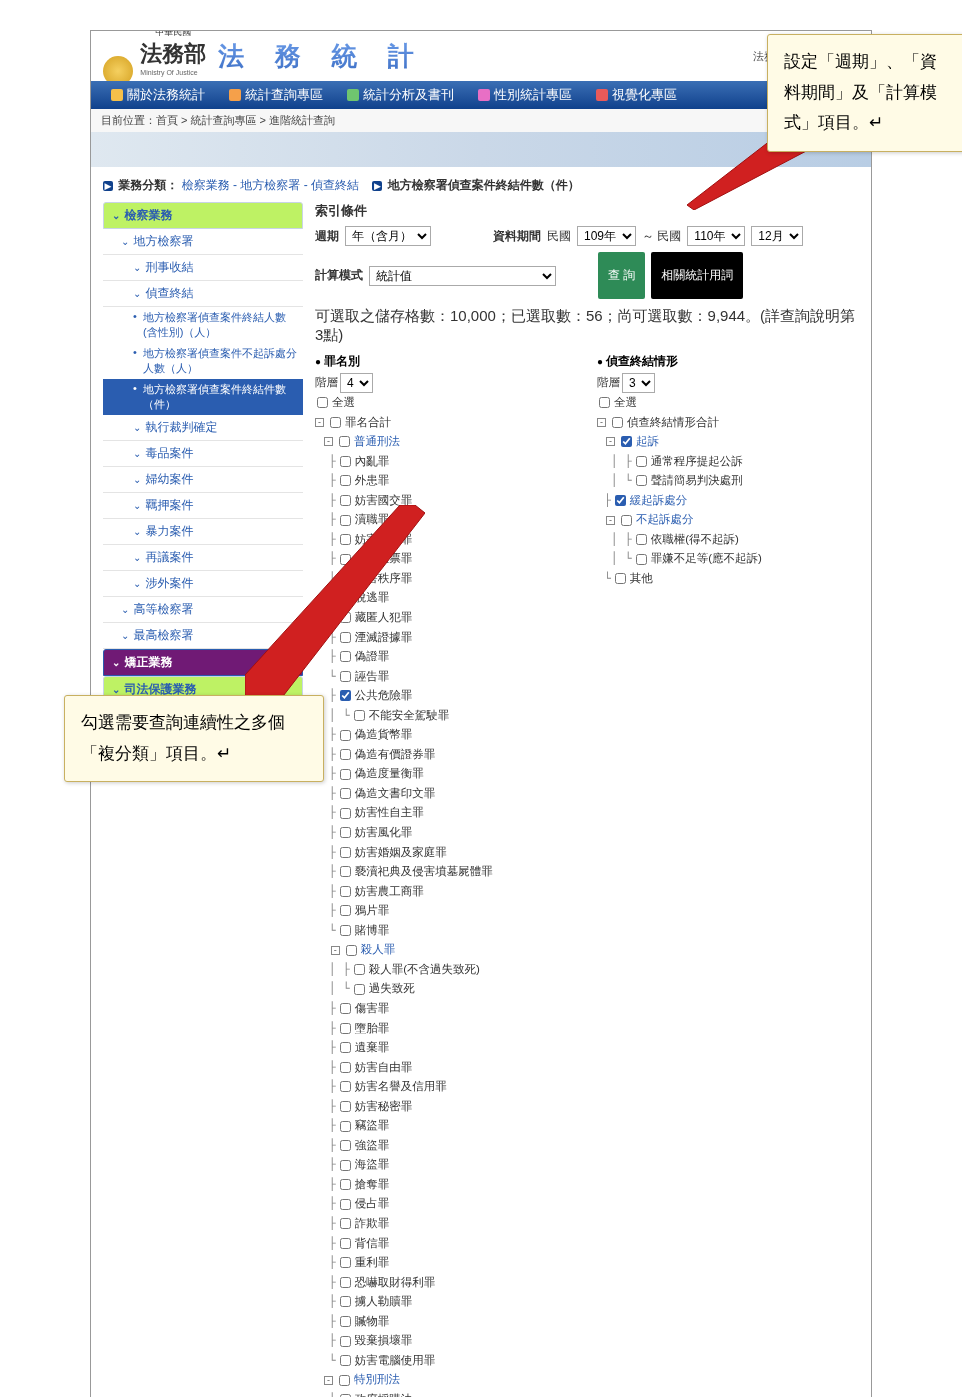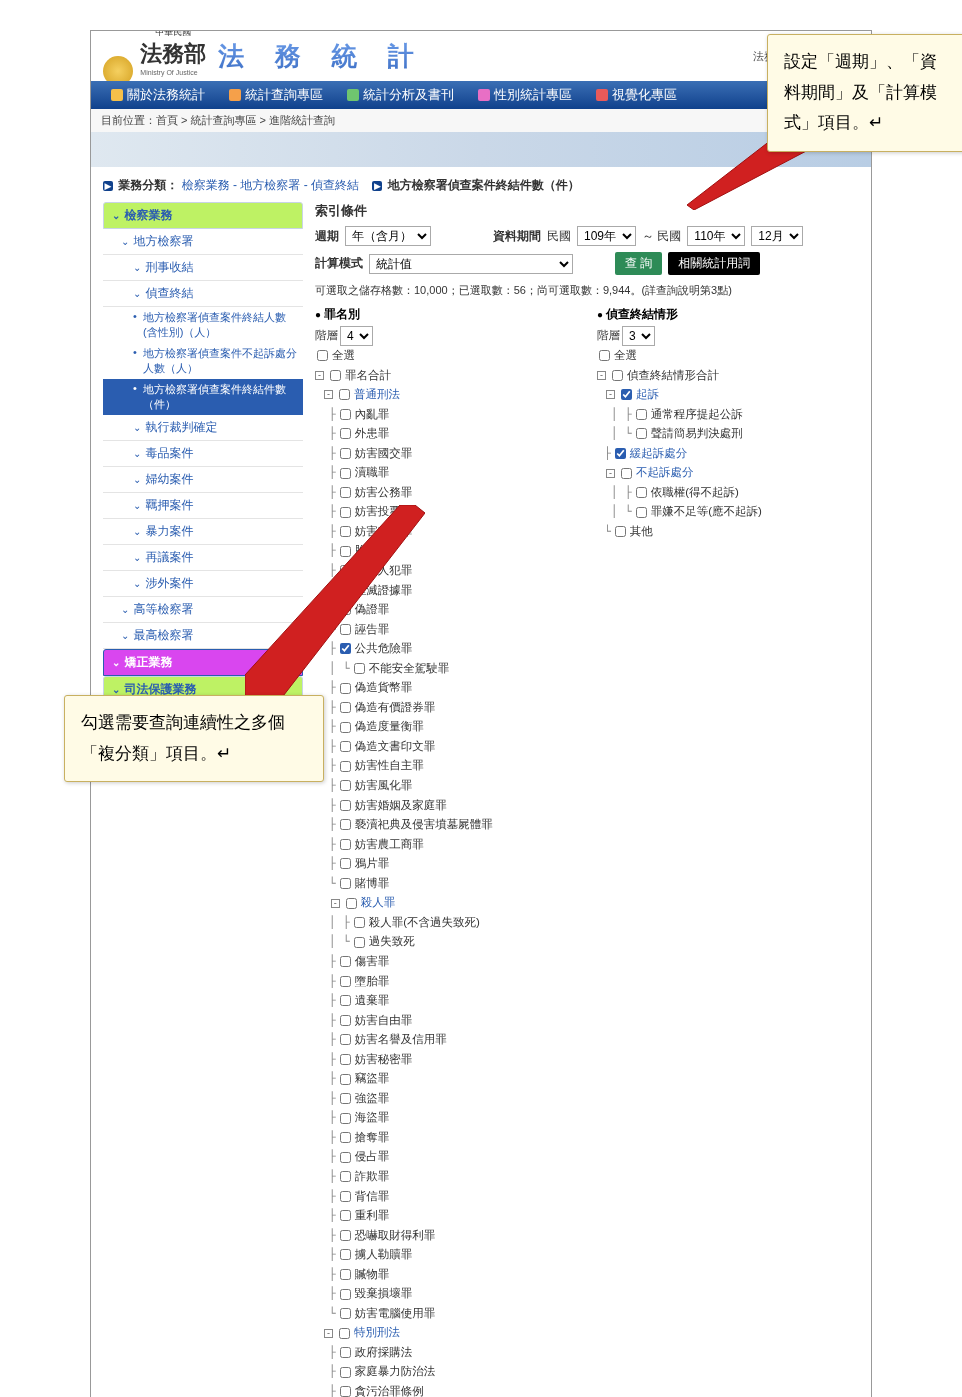--- a/index.html
+++ b/index.html
@@ -42,25 +42,25 @@
   .sidebar .bullet-item{ padding:3px 6px 3px 40px; font-size:11px; color:#2a5db0; display:block; position:relative;}
   .sidebar .bullet-item::before{ content:"•"; position:absolute; left:30px; color:#2a5db0;}
   .sidebar .bullet-item.sel{ background:#2a5db0; color:#fff;}
   .sidebar .bullet-item.sel::before{ color:#fff;}
   .main { flex:1; }
   .filters { }
   .filters h4 { font-size:13px; font-weight:bold; margin-bottom:6px;}
   .filters .row{ display:flex; align-items:center; gap:6px; margin-bottom:6px; font-size:12px; flex-wrap:wrap;}
   .filters label.bold{ font-weight:bold;}
   select, input[type=text]{ font-size:12px; padding:1px 2px; border:1px solid #aaa; background:#fff;}
-  .wideselect{ width: 204px;}
-  .btn { padding:3px 10px; border:none; border-radius:2px; color:#fff; font-size:12px; cursor:pointer;}
+  .wideselect{ width: 187px;}
+  .btn { padding:15px 10px; border:none; border-radius:2px; color:#fff; font-size:12px; cursor:pointer;}
   .btn-query{ background:#2e8b57;}
   .btn-term{ background:#000000;}
-  .hint { font-size:11px; color:#333; margin:8px 0;}
+  .hint { font-size:15px; color:#333; margin:8px 0;}
   .dualcol { display:flex; gap: 20px;}
   .col { flex:1;}
   .col h5 { font-size:12px; font-weight:bold; color:#000; margin-bottom:3px;}
   .col h5::before{ content:"●"; font-size:10px; margin-right:3px;}
   .treerow{ font-size:11.5px; line-height:1.7; display:flex; align-items:center; gap:2px;}
   .treerow .pre{ font-family: "MingLiU","SimSun",monospace; white-space:pre; color:#888;}
   .treerow input[type=checkbox]{ width:11px;height:11px; margin:0 2px;}
   .treerow label{ color:#333;}
   .treerow .exp{ display:inline-block; width:9px;height:9px; border:1px solid #888; font-size:9px; line-height:7px; text-align:center; color:#555; margin-right:2px; background:#fff;}
   .treerow.bluelabel label{ color:#2a5db0;}
@@ -156,21 +156,21 @@
           <span class="bullet-item sel">地方檢察署偵查案件終結件數（件）</span>
           <span class="lvl indent2"><span class="chev">⌄</span><span>執行裁判確定</span></span>
           <span class="lvl indent2"><span class="chev">⌄</span><span>毒品案件</span></span>
           <span class="lvl indent2"><span class="chev">⌄</span><span>婦幼案件</span></span>
           <span class="lvl indent2"><span class="chev">⌄</span><span>羈押案件</span></span>
           <span class="lvl indent2"><span class="chev">⌄</span><span>暴力案件</span></span>
           <span class="lvl indent2"><span class="chev">⌄</span><span>再議案件</span></span>
           <span class="lvl indent2"><span class="chev">⌄</span><span>涉外案件</span></span>
           <span class="lvl indent1"><span class="chev">⌄</span><span>高等檢察署</span></span>
           <span class="lvl indent1"><span class="chev">⌄</span><span>最高檢察署</span></span>
-          <span class="lvl lvl1 sel" style="background:#d946ef;color:#fff;border-color:#2a5db0;"><span class="chev">⌄</span><span>矯正業務</span></span>
+          <span class="lvl lvl1 sel" style="background:#701a75;color:#fff;border-color:#2a5db0;"><span class="chev">⌄</span><span>矯正業務</span></span>
           <span class="lvl lvl1" style="color:#2a5db0;"><span class="chev">⌄</span><span>司法保護業務</span></span>
           <span class="lvl lvl1" style="color:#2a5db0;"><span class="chev">⌄</span><span>行政執行業務</span></span>
         </div>
 
         <div class="main">
           <div class="filters">
             <h4>索引條件</h4>
             <div class="row">
               <label class="bold">週期</label>
               <select><option>年（含月）</option></select>

